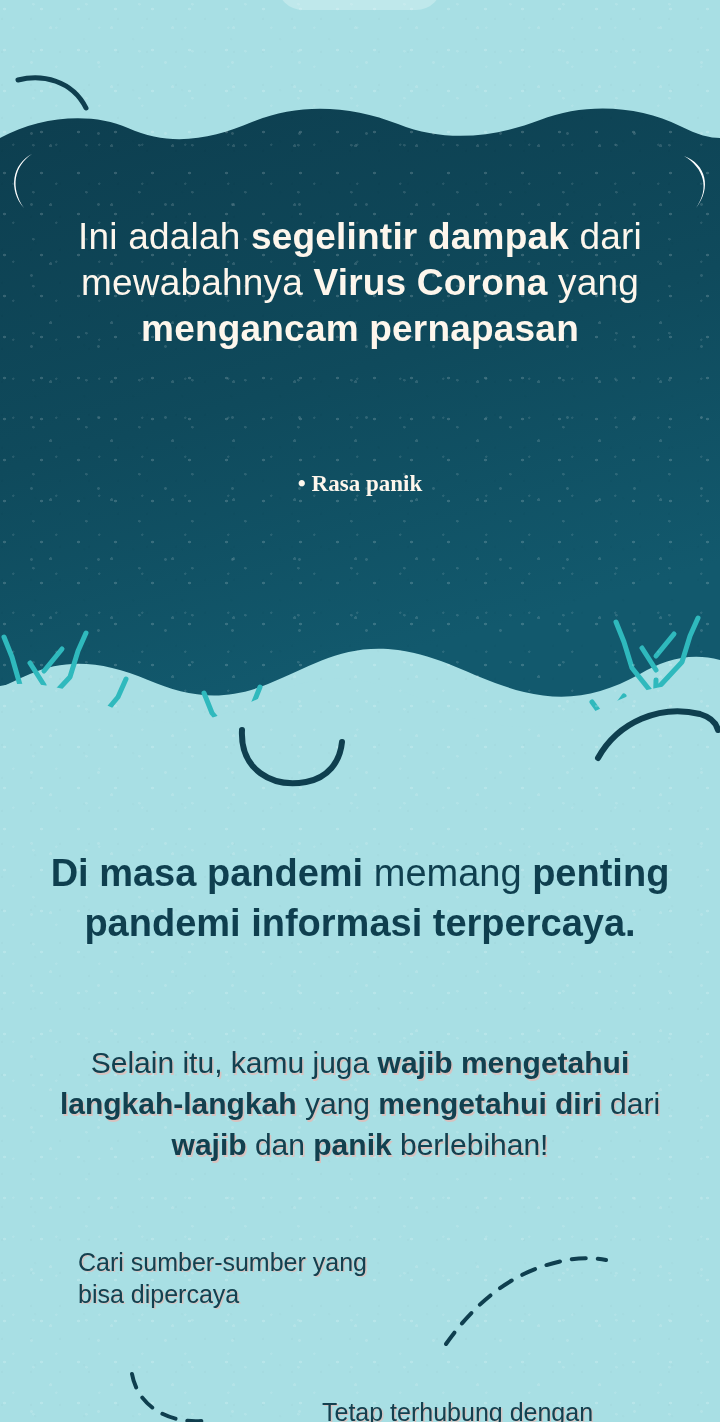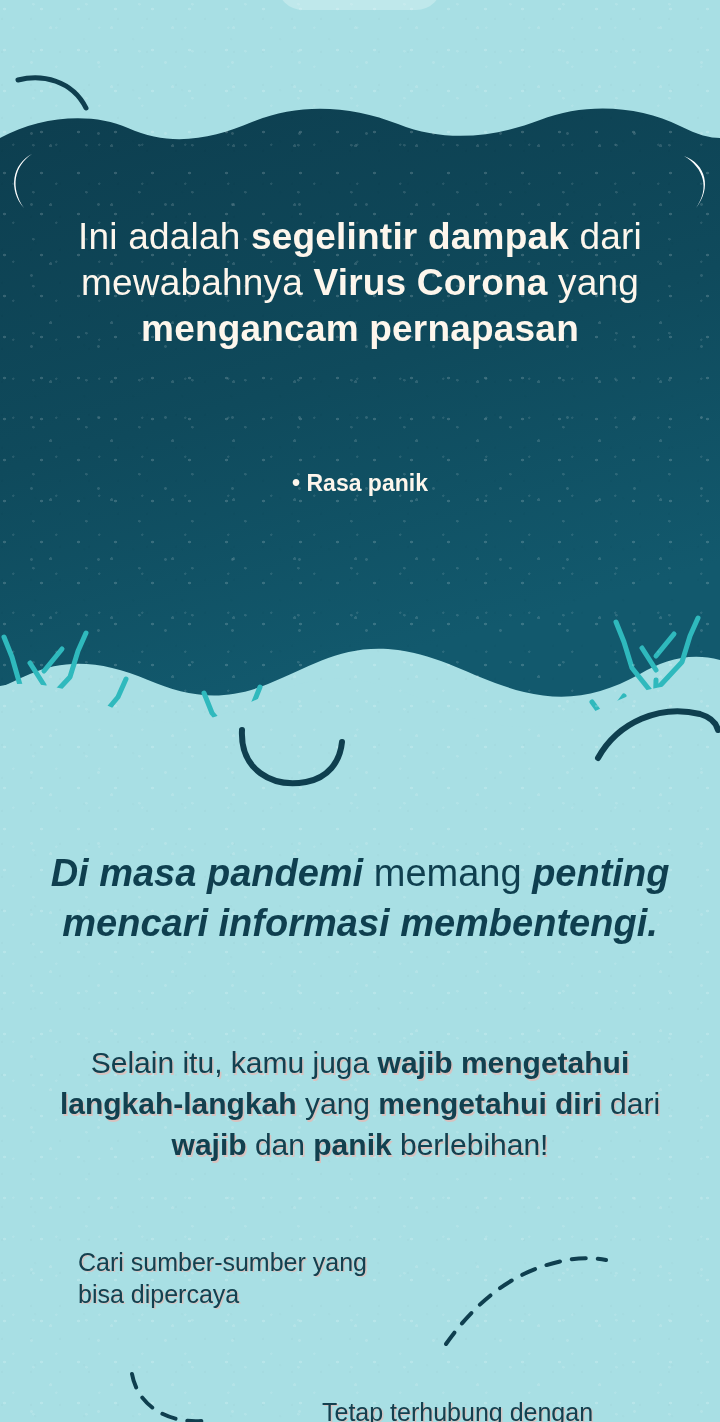--- a/index.html
+++ b/index.html
@@ -67,39 +67,40 @@
     letter-spacing: .2px;
   }
   .headline-dark b { font-weight: 800; }
 
   .bullets {
     position: absolute;
     left: 40px; top: 462px;
     width: 640px;
     text-align: center;
     color: #fdf6ec;
+    font-family: Liberation Serif, serif;
   }
   .bullets .b-item {
     font-size: 23px;
     line-height: 43px;
     font-weight: 400;
   }
   .bullets .b-item.strong { font-weight: 800; }
 
   .headline-light {
     position: absolute;
     left: 30px; top: 848px;
     width: 660px;
     text-align: center;
     color: #0f3f4f;
     font-size: 38px;
     line-height: 50px;
     font-weight: 400;
   }
-  .headline-light b { font-weight: 800; font-style: italic; }
+  .headline-light b { font-weight: 800; }
 
   .subcopy {
     position: absolute;
     left: 40px; top: 1042px;
     width: 640px;
     text-align: center;
     color: #12404f;
     font-size: 30px;
     line-height: 41px;
     font-weight: 400;
@@ -212,21 +213,21 @@
 
   <div class="headline-dark">
     <span>Ini adalah </span><b>segelintir</b><span> </span><b>dampak</b><span> dari mewabahnya </span><b>Virus Corona</b><span> yang </span><b>mengancam pernapasan</b>
   </div>
 
   <div class="bullets">
     <div class="b-item strong">• Rasa panik</div>
   </div>
 
   <div class="headline-light">
-    <b>Di masa pandemi</b><span> memang </span><b>penting mencari informasi membentengi.</b>
+    <b>Di masa pandemi</b><span> memang </span><b>penting pandemi informasi terpercaya.</b>
   </div>
 
   <div class="subcopy">
     <span>Selain itu, kamu juga </span><b>wajib mengetahui langkah-langkah</b><span> yang </span><b>mengetahui diri</b><span> dari </span><b>wajib</b><span> dan </span><b>panik</b><span> berlebihan!</span>
   </div>
 
   <div class="tip tip-1">Cari sumber-sumber yang bisa dipercaya</div>
   <div class="tip tip-2">Tetap terhubung dengan</div>
 
 </div>

